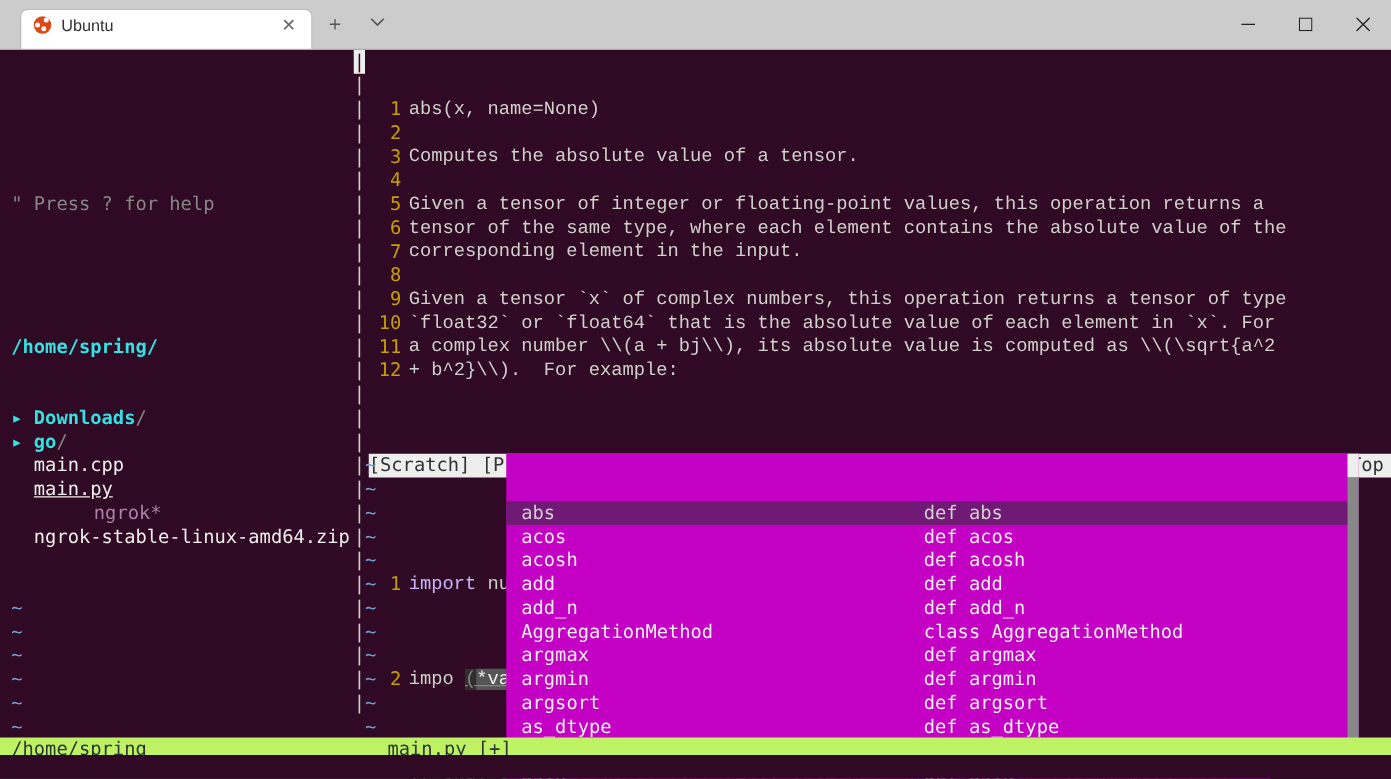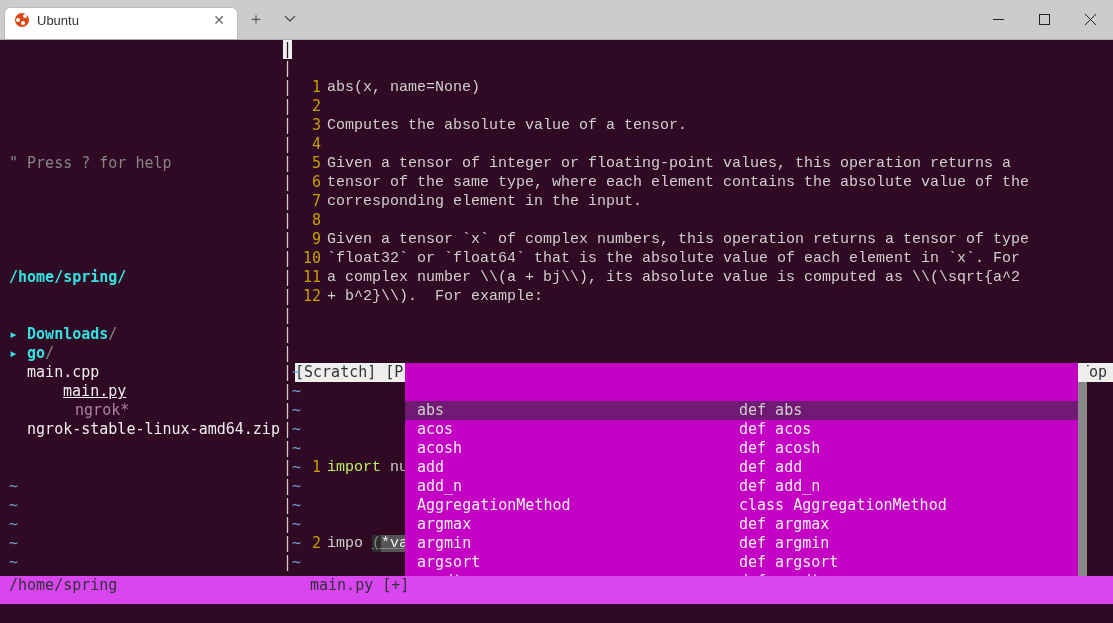--- a/index.html
+++ b/index.html
@@ -17,21 +17,21 @@
     height: 40px;
     background: #cccccc;
     display: flex;
     align-items: center;
     position: relative;
     border-bottom: 1px solid #aaa;
   }
   .tab {
     background: #fff;
     height: 32px;
-    margin-left: 4px;
+    margin-left: 16px;
     margin-top: 6px;
     border-radius: 6px 6px 0 0;
     display: flex;
     align-items: center;
     padding: 0 8px 6px 10px;
     width: 234px;
     font-family: "Segoe UI", sans-serif;
     font-size: 13px;
     color: #333;
     border: 1px solid #bbb;
@@ -113,25 +113,25 @@
     color:#300a24;
     display:inline-block;
     width:9px;
     height:19px;
     line-height:19px;
     text-align:center;
   }
   
   .grey { color: #868686; }
   .cyan { color: #34e2e2; }
-  .oranje { color: #bef264; text-align: center; }
+  .oranje { color: #c4b5fd; text-align: center; }
   .magenta { color: #ad7fa8; margin-left: 48px; }
   .white { color: #eeeeec; }
   .bold { font-weight: bold; }
-  .underline { text-decoration: underline; margin-left: 36px; }
+  .underline { text-decoration: underline; }
 
   .right {
     position: absolute;
     left: 295px;
     right: 0;
     top: 0;
   }
   .lineno {
     display: inline-block;
     width: 32px;
@@ -197,23 +197,23 @@
   .sigactive {
     background: #555;
     color:#eee;
   }
 
   .bottomstatus {
     position:absolute;
     bottom: 19px;
     left:0;
     right:0;
-    background:#d946ef;
+    background:#bef264;
     color:#2e3436;
-    height:28px;
+    height:14px;
     display:flex;
   }
   .bottommsg {
     position:absolute;
     bottom:0; left:0; right:0;
     height:19px;
     padding-left:9px;
     background:#300a24;
   }
 

